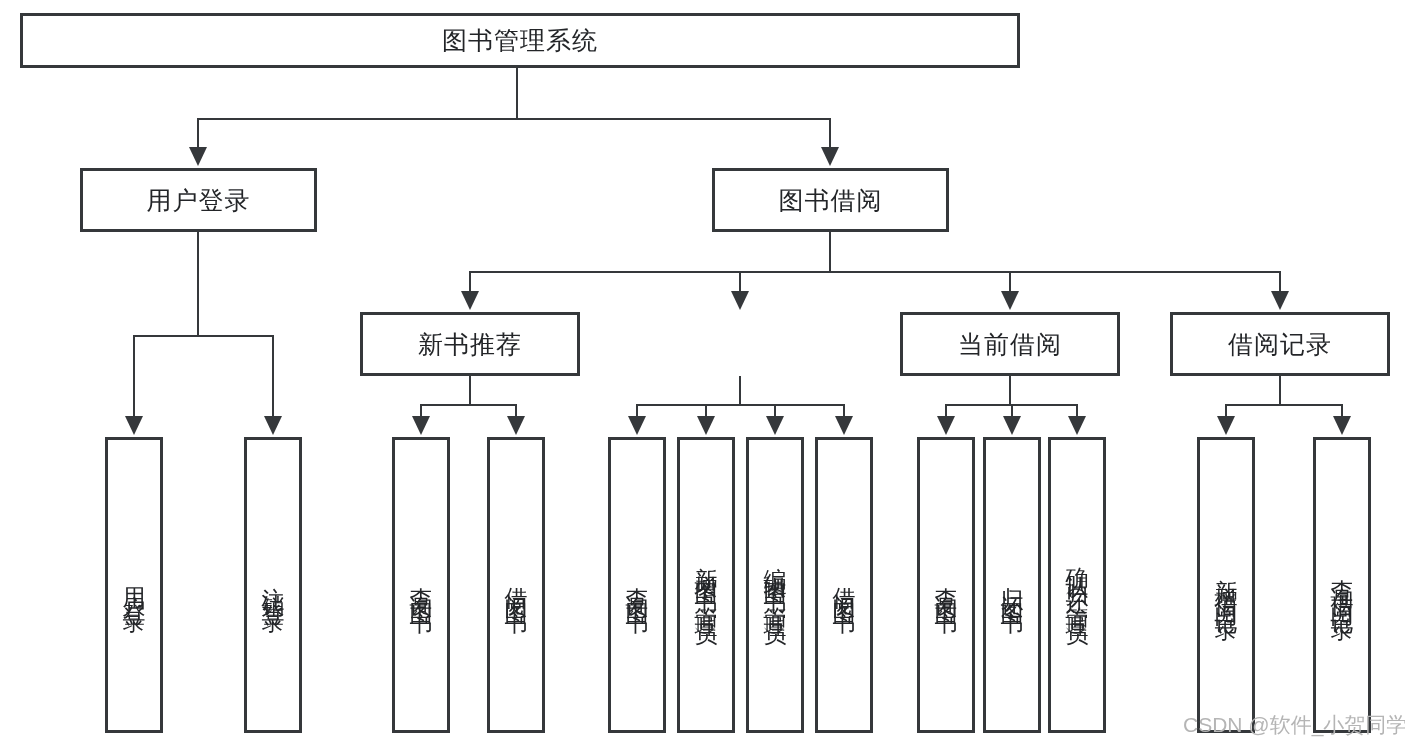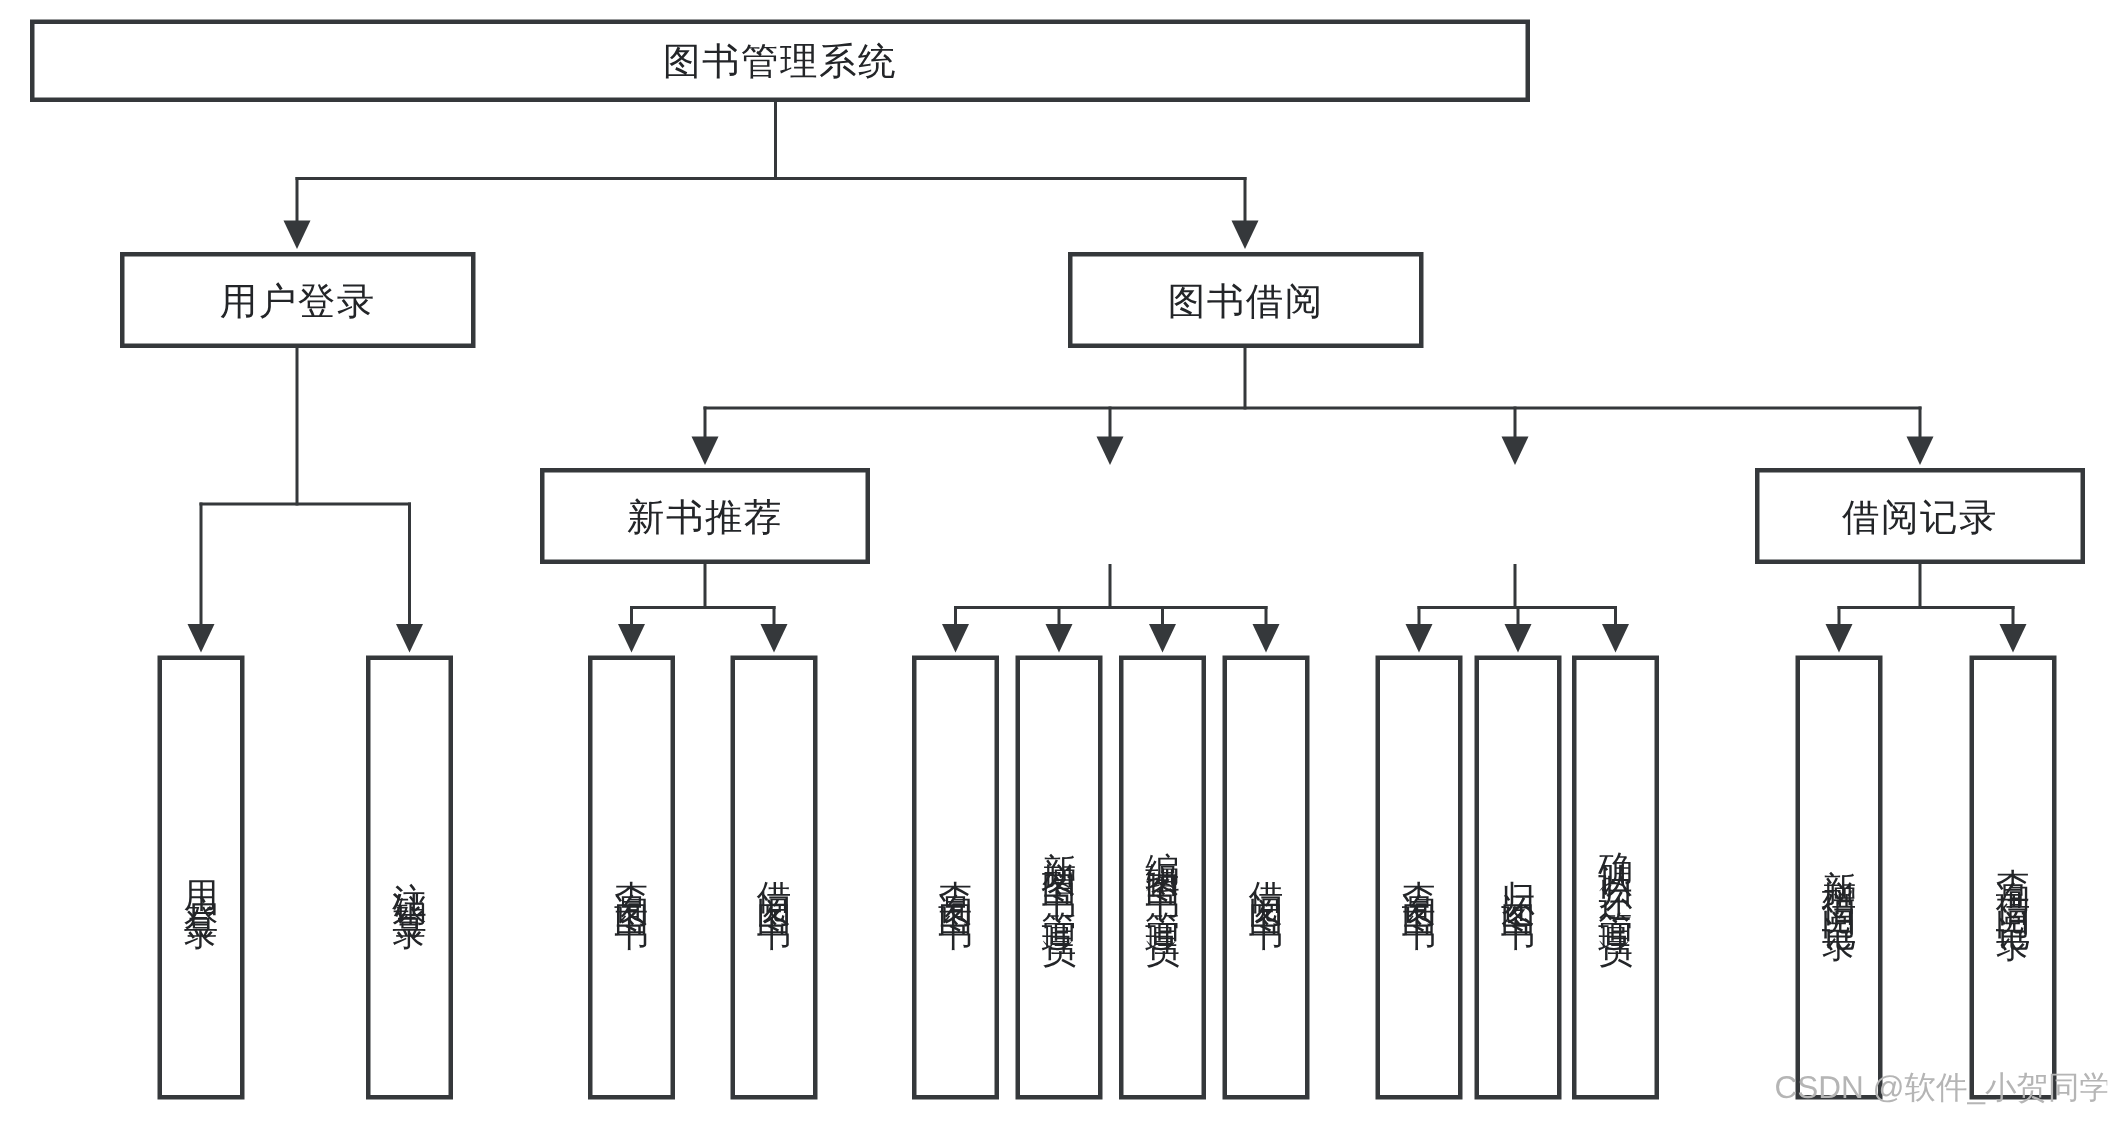--- a/index.html
+++ b/index.html
@@ -97,20 +97,23 @@
   <div class="line" style="left:739px; top:271px; width:2px; height:23px;"></div>
   <div class="arrow" style="left:731px; top:291px;"></div>
   <div class="line" style="left:1009px; top:271px; width:2px; height:23px;"></div>
   <div class="arrow" style="left:1001px; top:291px;"></div>
   <div class="line" style="left:1279px; top:271px; width:2px; height:23px;"></div>
   <div class="arrow" style="left:1271px; top:291px;"></div>
 
   <div class="box hbox" style="left:360px; top:312px; width:220px; height:64px;">
     <span class="label">新书推荐</span>
   </div>
+  <div class="box hbox" style="left:900px; top:312px; width:220px; height:64px;">
+    <span class="label">当前借阅</span>
+  </div>
   <div class="box hbox" style="left:1170px; top:312px; width:220px; height:64px;">
     <span class="label">借阅记录</span>
   </div>
 
   <div class="line" style="left:469px; top:376px; width:2px; height:30px;"></div>
   <div class="line" style="left:420px; top:404px; width:97px; height:2px;"></div>
   <div class="line" style="left:420px; top:404px; width:2px; height:15px;"></div>
   <div class="arrow" style="left:412px; top:416px;"></div>
   <div class="line" style="left:515px; top:404px; width:2px; height:15px;"></div>
   <div class="arrow" style="left:507px; top:416px;"></div>

